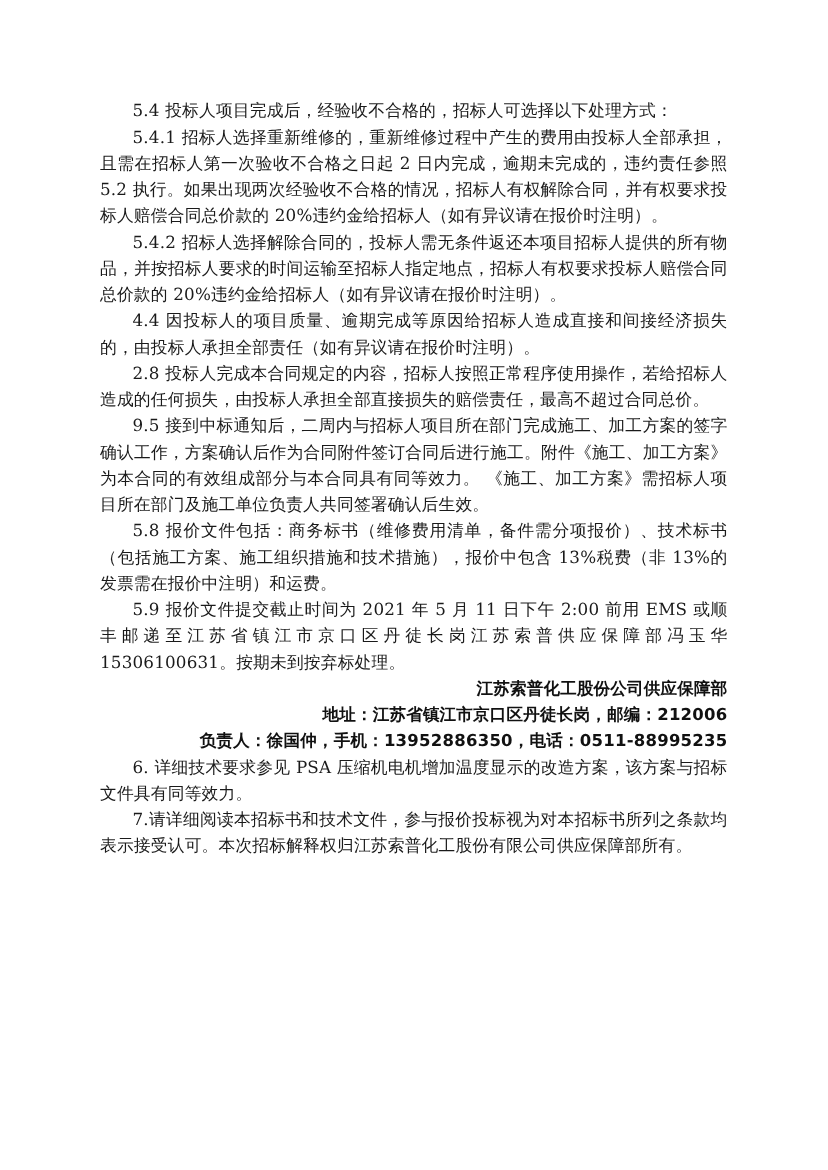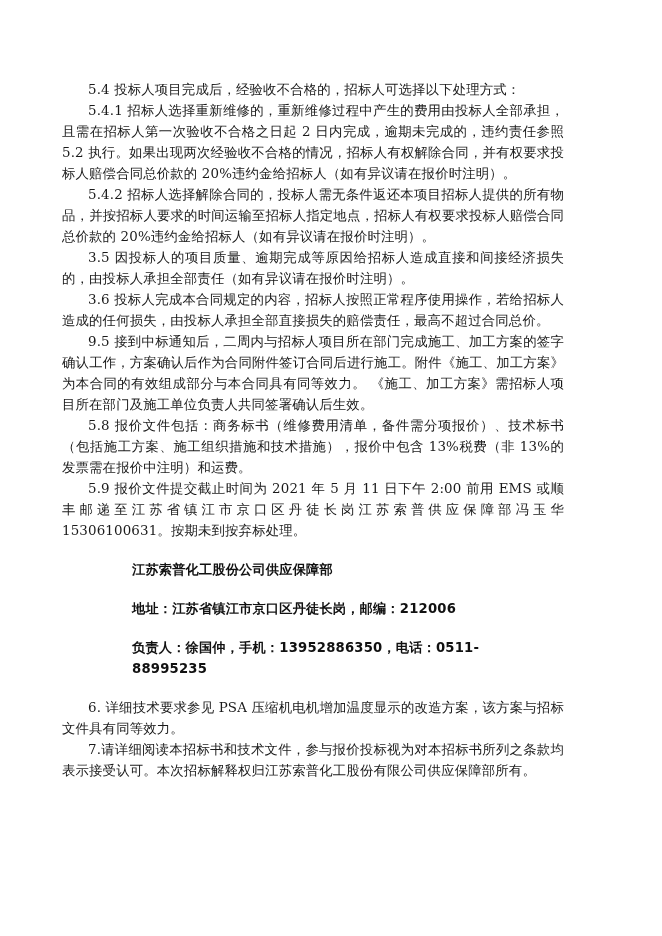--- a/index.html
+++ b/index.html
@@ -1,33 +1,33 @@
 <!DOCTYPE html>
 <html><head>
 <meta charset="utf-8">
 <style>
   html, body { margin: 0; padding: 0; background: #ffffff; }
   body { width: 662px; height: 936px; position: relative; overflow: hidden;
          font-family: "DejaVu Serif", "Liberation Serif", serif; color: #1a1a1a; }
-  .page { position: absolute; left: 62px; top: 79px; width: 502px; }
+  .page { position: absolute; left: 80px; top: 79px; width: 502px; }
   .para { font-size: 13.4px; line-height: 21px; margin: 0; text-align: justify;
           text-indent: 26px; letter-spacing: 0.15px; }
   .contact-block { margin-left: 52px; }
   .contact-line { font-family: "DejaVu Sans", "Liberation Sans", sans-serif; font-weight: bold;
-                  font-size: 13.2px; line-height: 21px; color: #111; margin: 18px; letter-spacing: 0.2px; }
+                  font-size: 13.2px; line-height: 21px; color: #111; margin: 0; letter-spacing: 0.2px; text-align: right; }
 </style>
 </head>
 <body>
 
 <div class="page">
   <p class="para">5.4 投标人项目完成后，经验收不合格的，招标人可选择以下处理方式：</p>
   <p class="para">5.4.1 招标人选择重新维修的，重新维修过程中产生的费用由投标人全部承担，且需在招标人第一次验收不合格之日起 2 日内完成，逾期未完成的，违约责任参照 5.2 执行。如果出现两次经验收不合格的情况，招标人有权解除合同，并有权要求投标人赔偿合同总价款的 20%违约金给招标人（如有异议请在报价时注明）。</p>
   <p class="para">5.4.2 招标人选择解除合同的，投标人需无条件返还本项目招标人提供的所有物品，并按招标人要求的时间运输至招标人指定地点，招标人有权要求投标人赔偿合同总价款的 20%违约金给招标人（如有异议请在报价时注明）。</p>
-  <p class="para">3.5 因投标人的项目质量、逾期完成等原因给招标人造成直接和间接经济损失的，由投标人承担全部责任（如有异议请在报价时注明）。</p>
-  <p class="para">3.6 投标人完成本合同规定的内容，招标人按照正常程序使用操作，若给招标人造成的任何损失，由投标人承担全部直接损失的赔偿责任，最高不超过合同总价。</p>
+  <p class="para">4.4 因投标人的项目质量、逾期完成等原因给招标人造成直接和间接经济损失的，由投标人承担全部责任（如有异议请在报价时注明）。</p>
+  <p class="para">2.8 投标人完成本合同规定的内容，招标人按照正常程序使用操作，若给招标人造成的任何损失，由投标人承担全部直接损失的赔偿责任，最高不超过合同总价。</p>
   <p class="para">9.5 接到中标通知后，二周内与招标人项目所在部门完成施工、加工方案的签字确认工作，方案确认后作为合同附件签订合同后进行施工。附件《施工、加工方案》为本合同的有效组成部分与本合同具有同等效力。 《施工、加工方案》需招标人项目所在部门及施工单位负责人共同签署确认后生效。</p>
   <p class="para">5.8 报价文件包括：商务标书（维修费用清单，备件需分项报价）、技术标书（包括施工方案、施工组织措施和技术措施），报价中包含 13%税费（非 13%的发票需在报价中注明）和运费。</p>
   <p class="para">5.9 报价文件提交截止时间为 2021 年 5 月 11 日下午 2:00 前用 EMS 或顺丰邮递至江苏省镇江市京口区丹徒长岗江苏索普供应保障部冯玉华 15306100631。按期未到按弃标处理。</p>
 
   <div class="contact-block">
     <p class="contact-line">江苏索普化工股份公司供应保障部</p>
     <p class="contact-line">地址：江苏省镇江市京口区丹徒长岗，邮编：212006</p>
     <p class="contact-line">负责人：徐国仲，手机：13952886350，电话：0511-88995235</p>
   </div>
 

